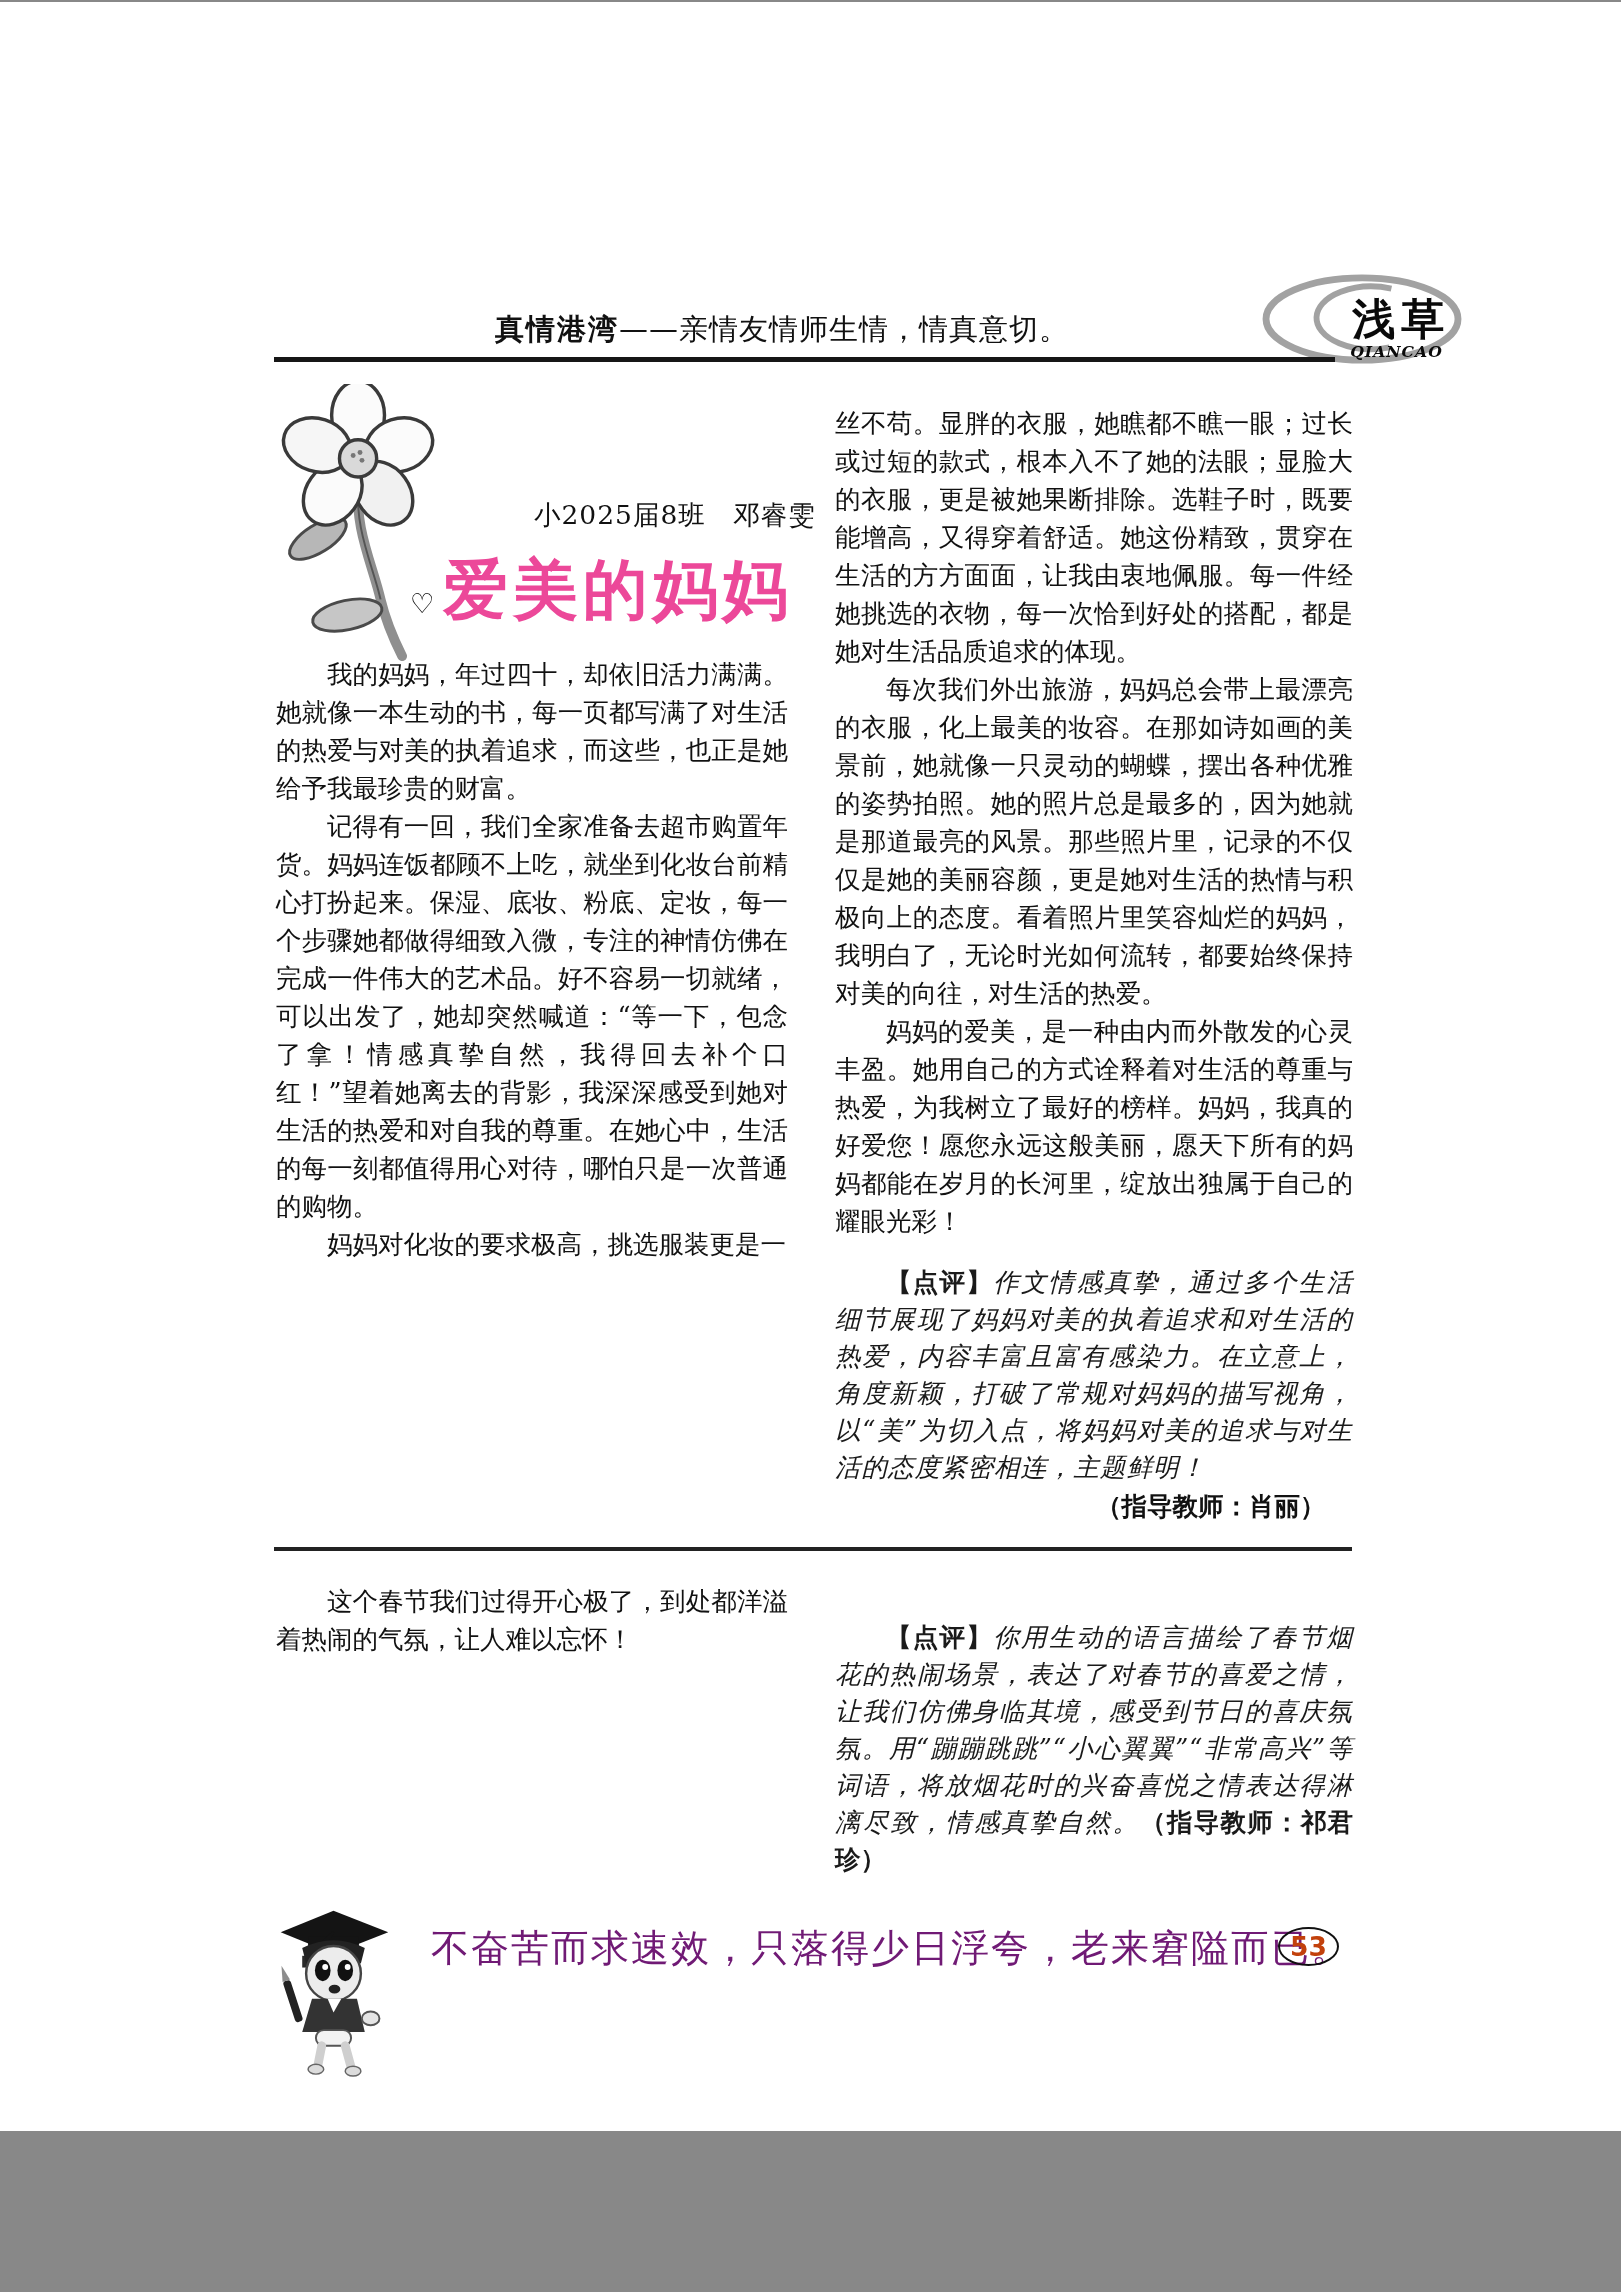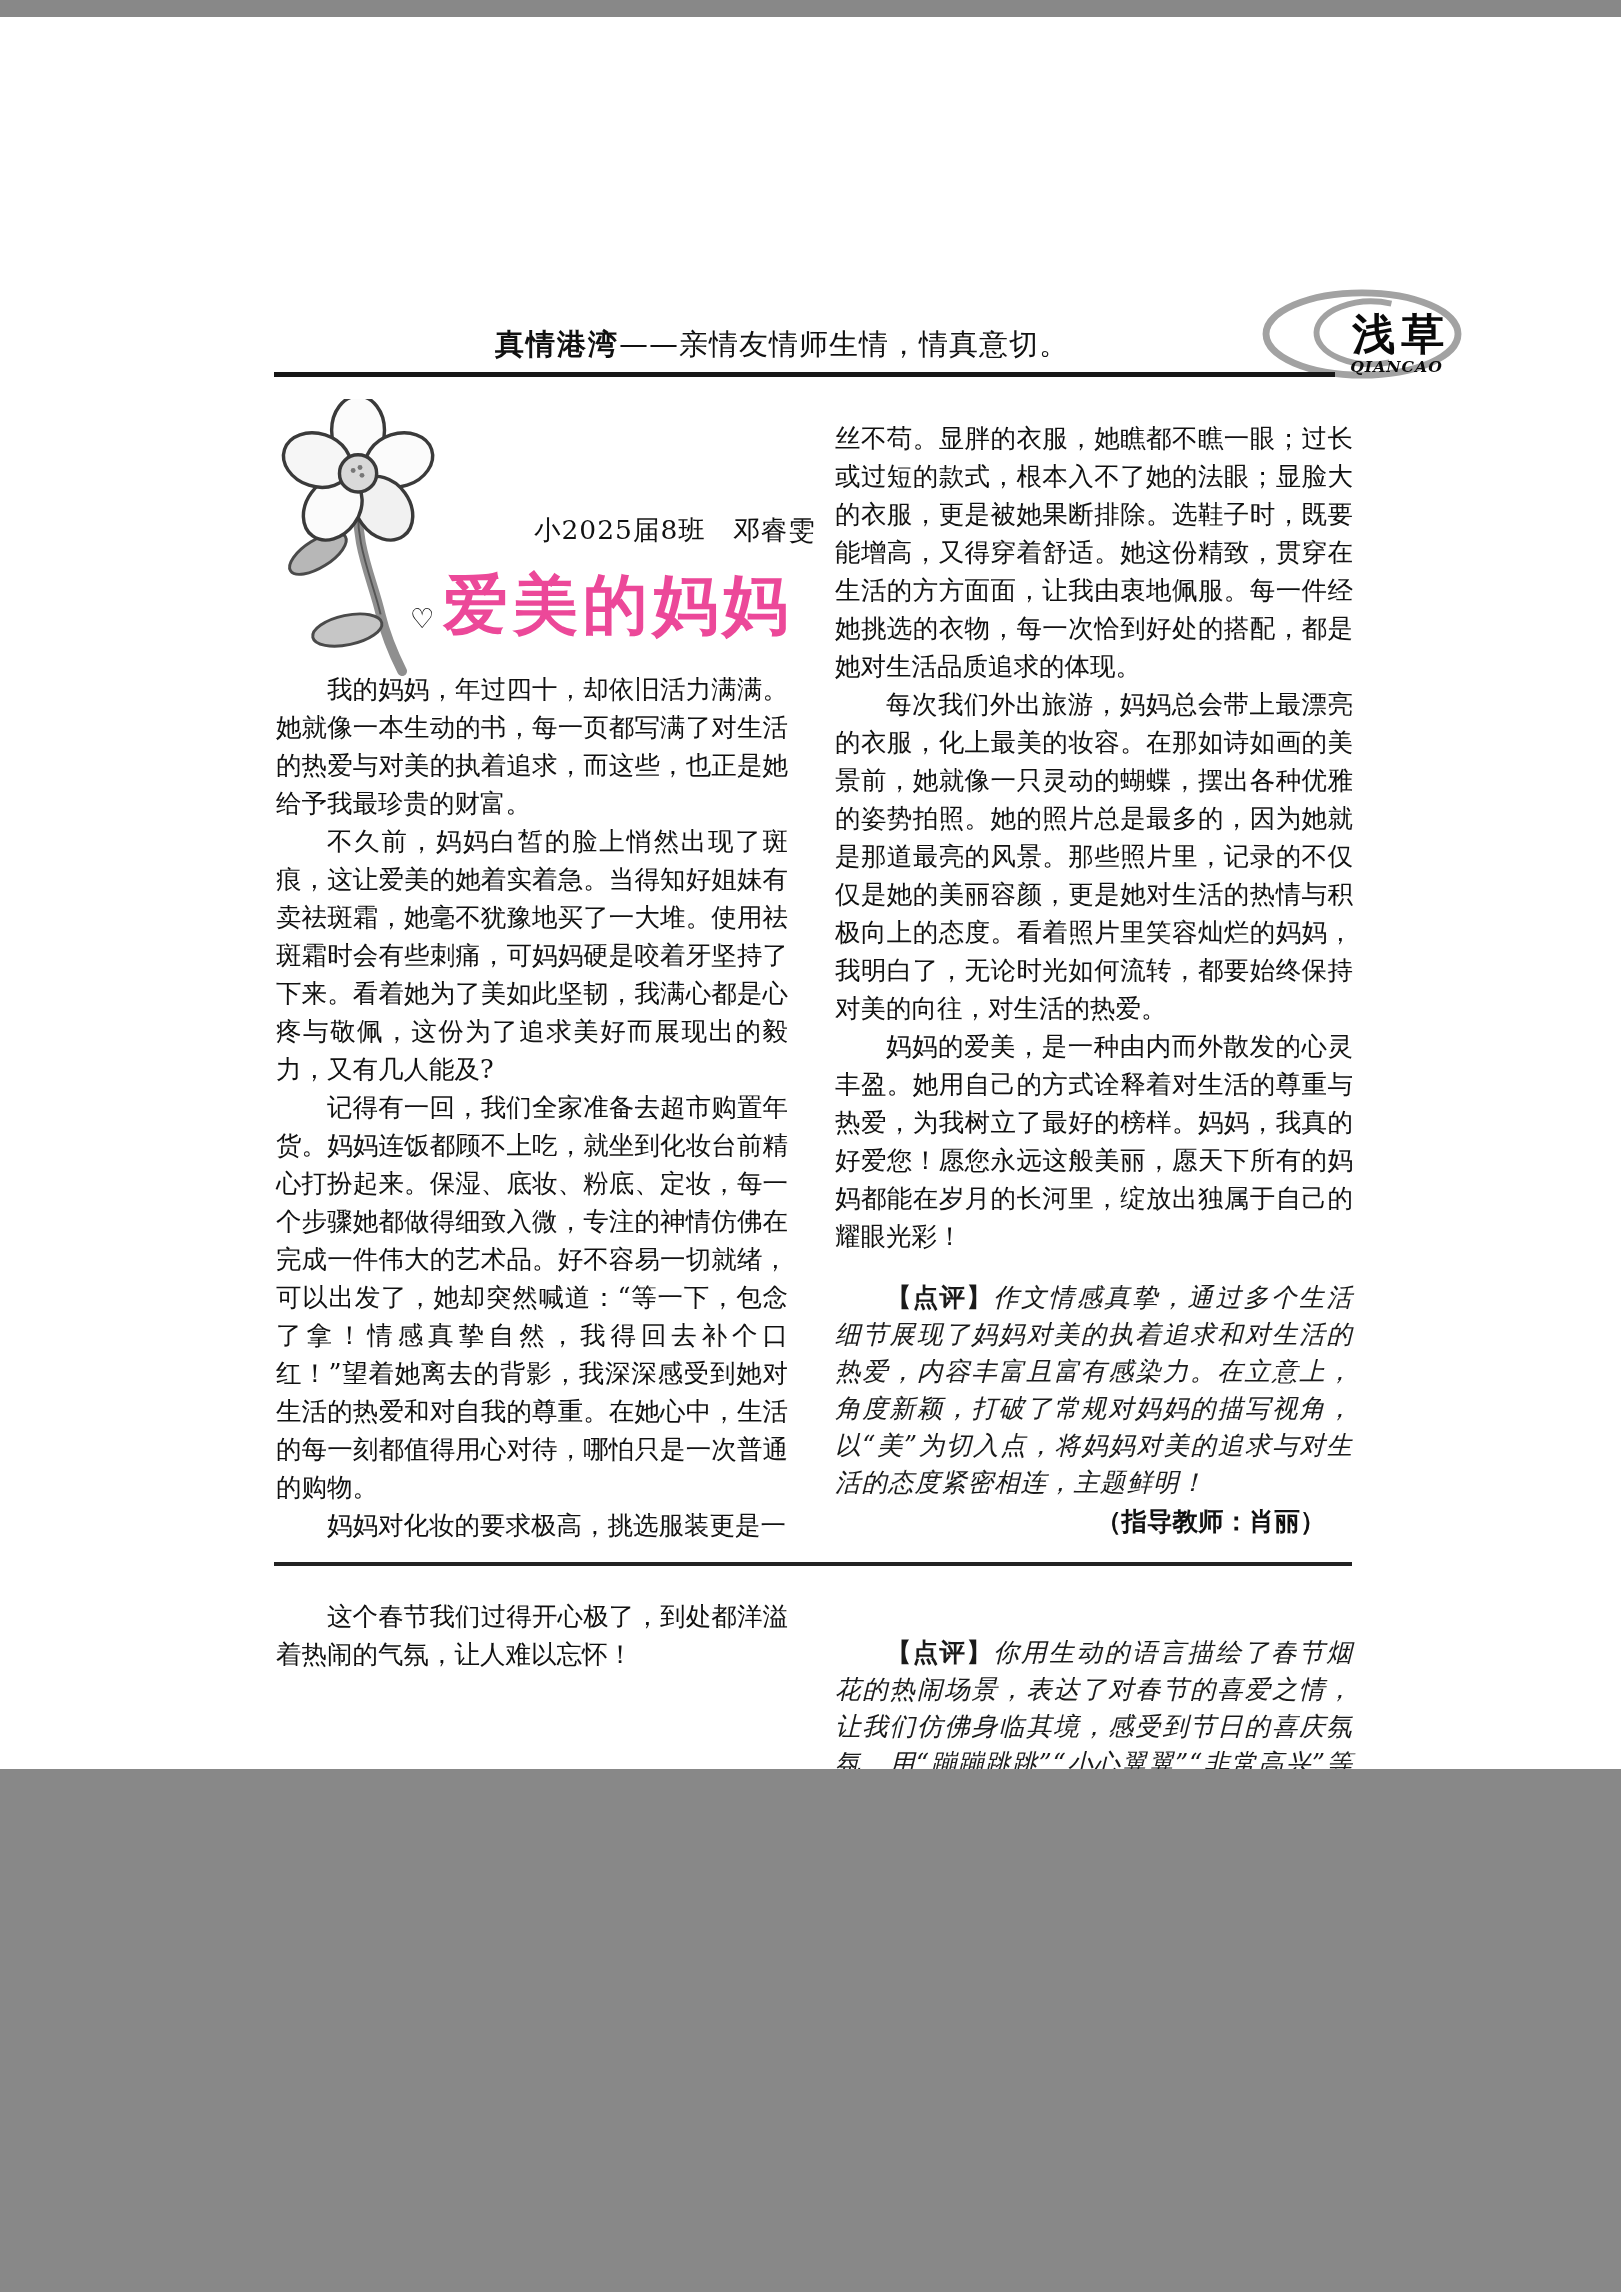--- a/index.html
+++ b/index.html
@@ -1,20 +1,20 @@
 <!DOCTYPE html>
 <html><head>
 <meta charset="utf-8">
 <style>
   * { margin:0; padding:0; box-sizing:border-box; }
   html,body { background:#888; }
   .page {
     position:relative;
-    width:1621px; height:1752px;
-    margin:17px auto;
+    width:1621px; height:2129px;
+    margin:2px auto;
     background:#ffffff;
     font-family:"DejaVu Serif", serif;
     color:#111;
     overflow:hidden;
   }
   
   .hdr-title {
     position:absolute; left:495px; top:310px;
     font-family:"DejaVu Sans", sans-serif;
     font-size:29px; line-height:35px; letter-spacing:1px;
@@ -150,21 +150,20 @@
   </div>
 
   <div class="byline">小2025届8班　邓睿雯</div>
   <div class="title-wrap">
     <span class="title-heart">♡</span>
     <div class="essay-title">爱美的妈妈</div>
   </div>
 
   <div class="col col-left">
     <p>我的妈妈，年过四十，却依旧活力满满。她就像一本生动的书，每一页都写满了对生活的热爱与对美的执着追求，而这些，也正是她给予我最珍贵的财富。</p>
-    <p>不久前，妈妈白皙的脸上悄然出现了斑痕，这让爱美的她着实着急。当得知好姐妹有卖祛斑霜，她毫不犹豫地买了一大堆。使用祛斑霜时会有些刺痛，可妈妈硬是咬着牙坚持了下来。看着她为了美如此坚韧，我满心都是心疼与敬佩，这份为了追求美好而展现出的毅力，又有几人能及?</p>
     <p>记得有一回，我们全家准备去超市购置年货。妈妈连饭都顾不上吃，就坐到化妆台前精心打扮起来。保湿、底妆、粉底、定妆，每一个步骤她都做得细致入微，专注的神情仿佛在完成一件伟大的艺术品。好不容易一切就绪，可以出发了，她却突然喊道：“等一下，包念了拿！情感真挚自然，我得回去补个口红！”望着她离去的背影，我深深感受到她对生活的热爱和对自我的尊重。在她心中，生活的每一刻都值得用心对待，哪怕只是一次普通的购物。</p>
     <p>妈妈对化妆的要求极高，挑选服装更是一</p>
   </div>
 
   <div class="col col-right">
     <p class="noindent">丝不苟。显胖的衣服，她瞧都不瞧一眼；过长或过短的款式，根本入不了她的法眼；显脸大的衣服，更是被她果断排除。选鞋子时，既要能增高，又得穿着舒适。她这份精致，贯穿在生活的方方面面，让我由衷地佩服。每一件经她挑选的衣物，每一次恰到好处的搭配，都是她对生活品质追求的体现。</p>
     <p>每次我们外出旅游，妈妈总会带上最漂亮的衣服，化上最美的妆容。在那如诗如画的美景前，她就像一只灵动的蝴蝶，摆出各种优雅的姿势拍照。她的照片总是最多的，因为她就是那道最亮的风景。那些照片里，记录的不仅仅是她的美丽容颜，更是她对生活的热情与积极向上的态度。看着照片里笑容灿烂的妈妈，我明白了，无论时光如何流转，都要始终保持对美的向往，对生活的热爱。</p>
     <p>妈妈的爱美，是一种由内而外散发的心灵丰盈。她用自己的方式诠释着对生活的尊重与热爱，为我树立了最好的榜样。妈妈，我真的好爱您！愿您永远这般美丽，愿天下所有的妈妈都能在岁月的长河里，绽放出独属于自己的耀眼光彩！</p>
     <p class="comment"><span class="lbl">【点评】</span><span>作文情感真挚，通过多个生活细节展现了妈妈对美的执着追求和对生活的热爱，内容丰富且富有感染力。在立意上，角度新颖，打破了常规对妈妈的描写视角，以“美”为切入点，将妈妈对美的追求与对生活的态度紧密相连，主题鲜明！</span></p>
     <p class="teacher-line">（指导教师：肖丽）</p>

